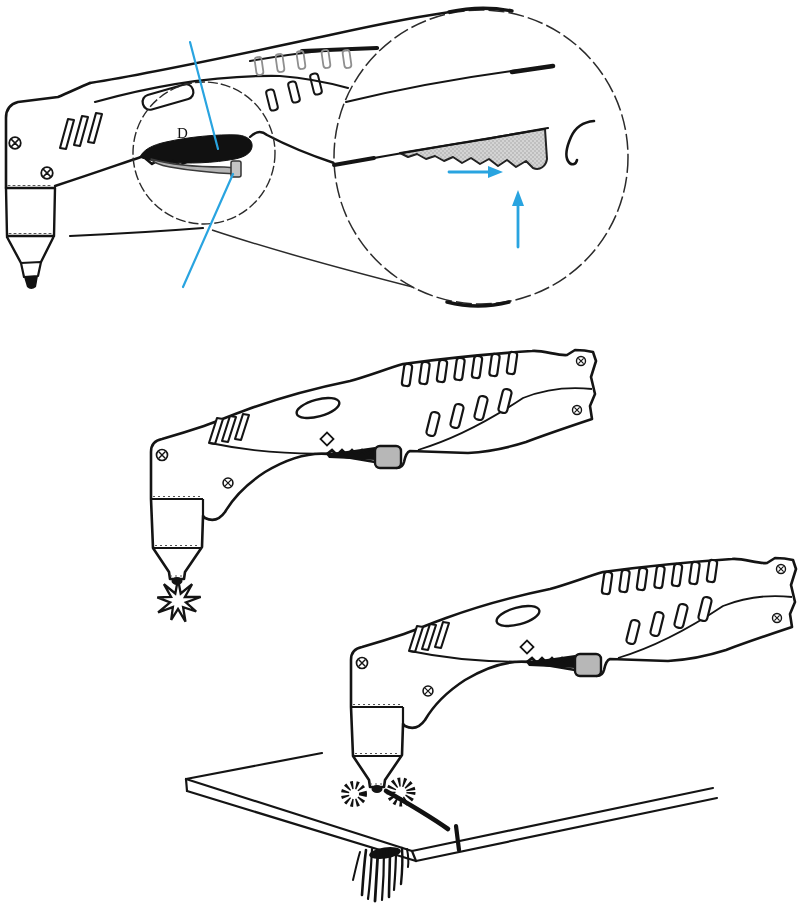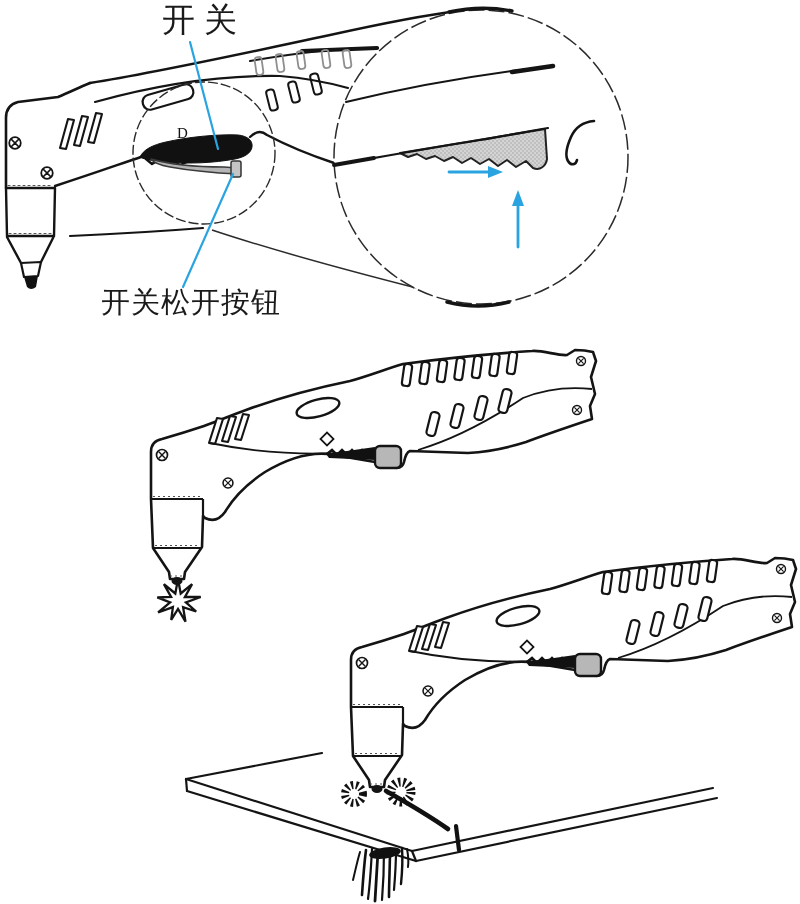--- a/index.html
+++ b/index.html
@@ -168,16 +168,14 @@
       <path d="M 449,172 L 490,172" stroke-width="2.8" fill="none"></path>
       <polygon points="503,172 488,166 488,178" stroke="none"></polygon>
     </g>
     <g>
       <path d="M 518,247 L 518,203" stroke-width="2.8" fill="none"></path>
       <polygon points="518,190 512,206 524,206" stroke="none"></polygon>
     </g>
   </g>
 </svg>
 
-<div class="lbl" id="lblSwitch">开关</div>
-<div class="lbl" id="lblRelease">开关松开按钮</div>
 
 </div>
 
 </body></html>

